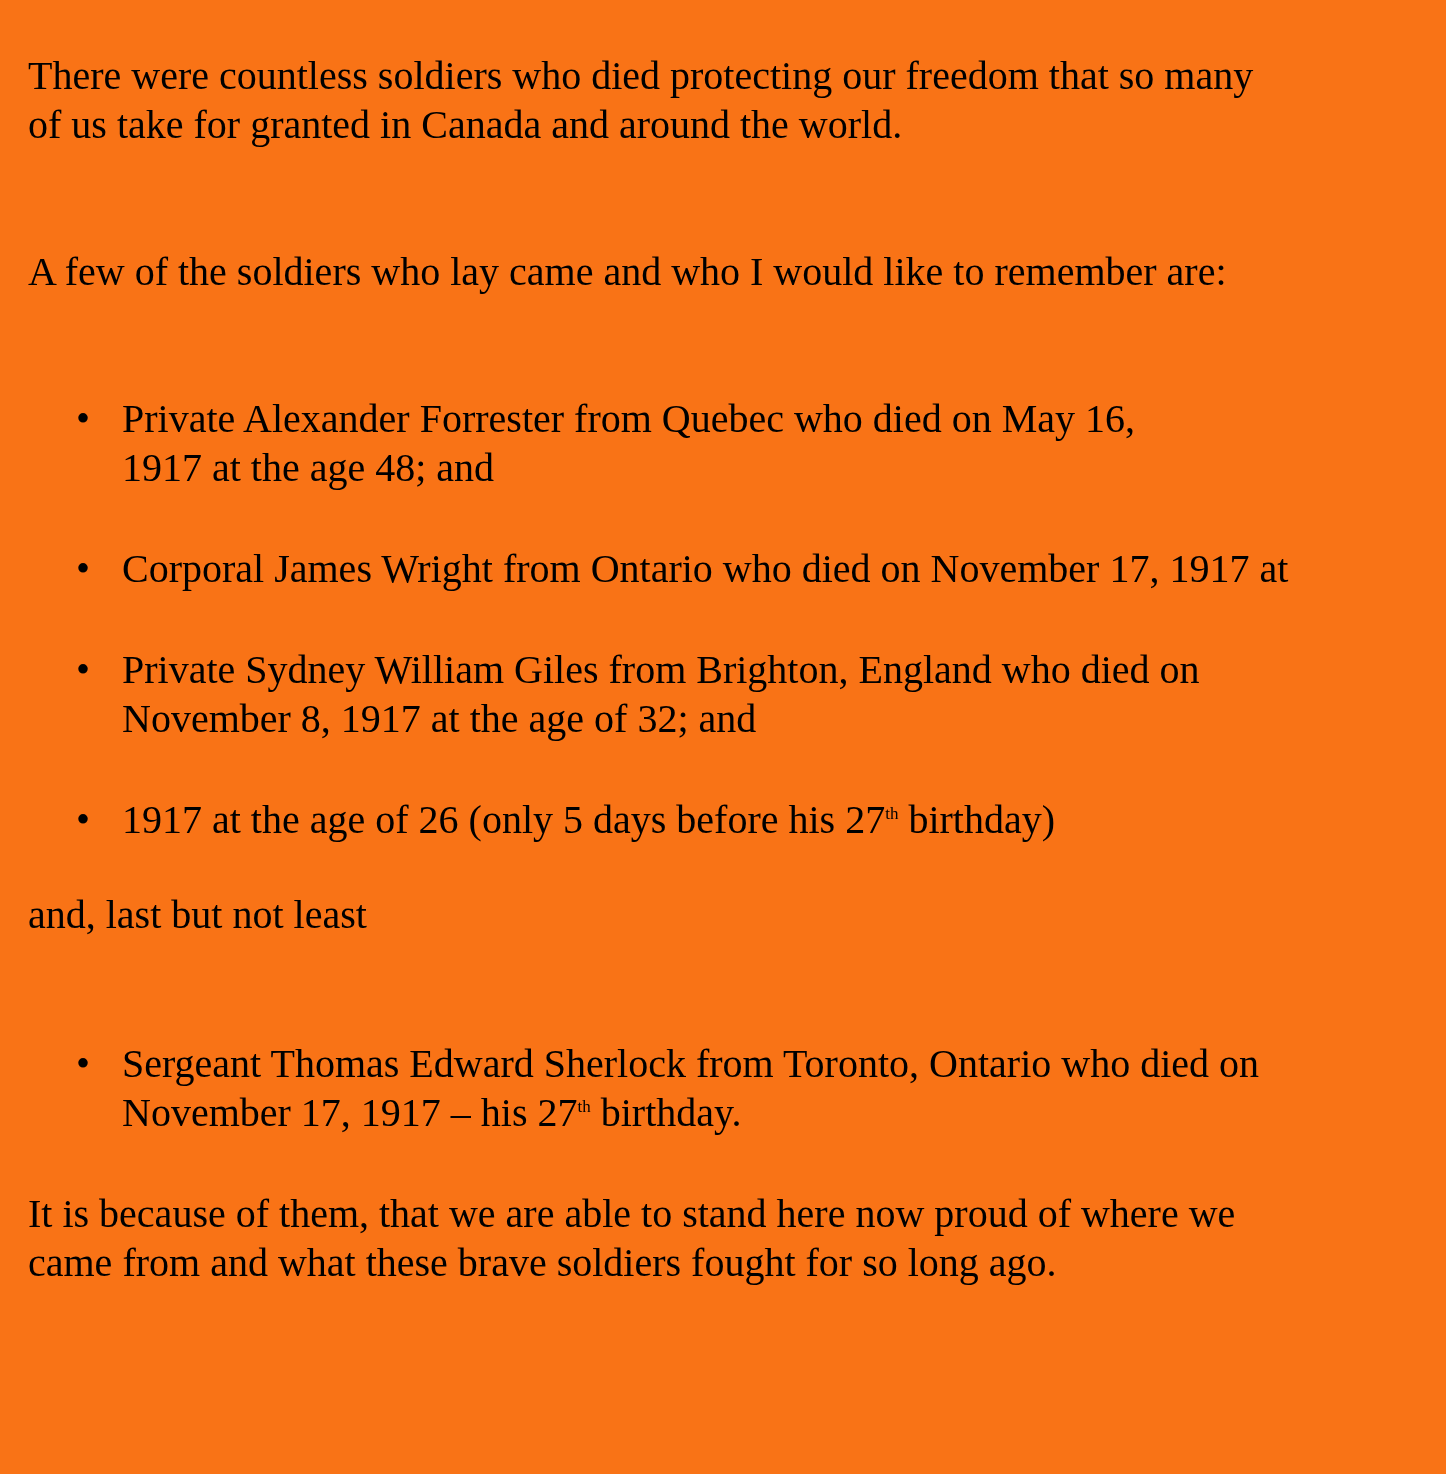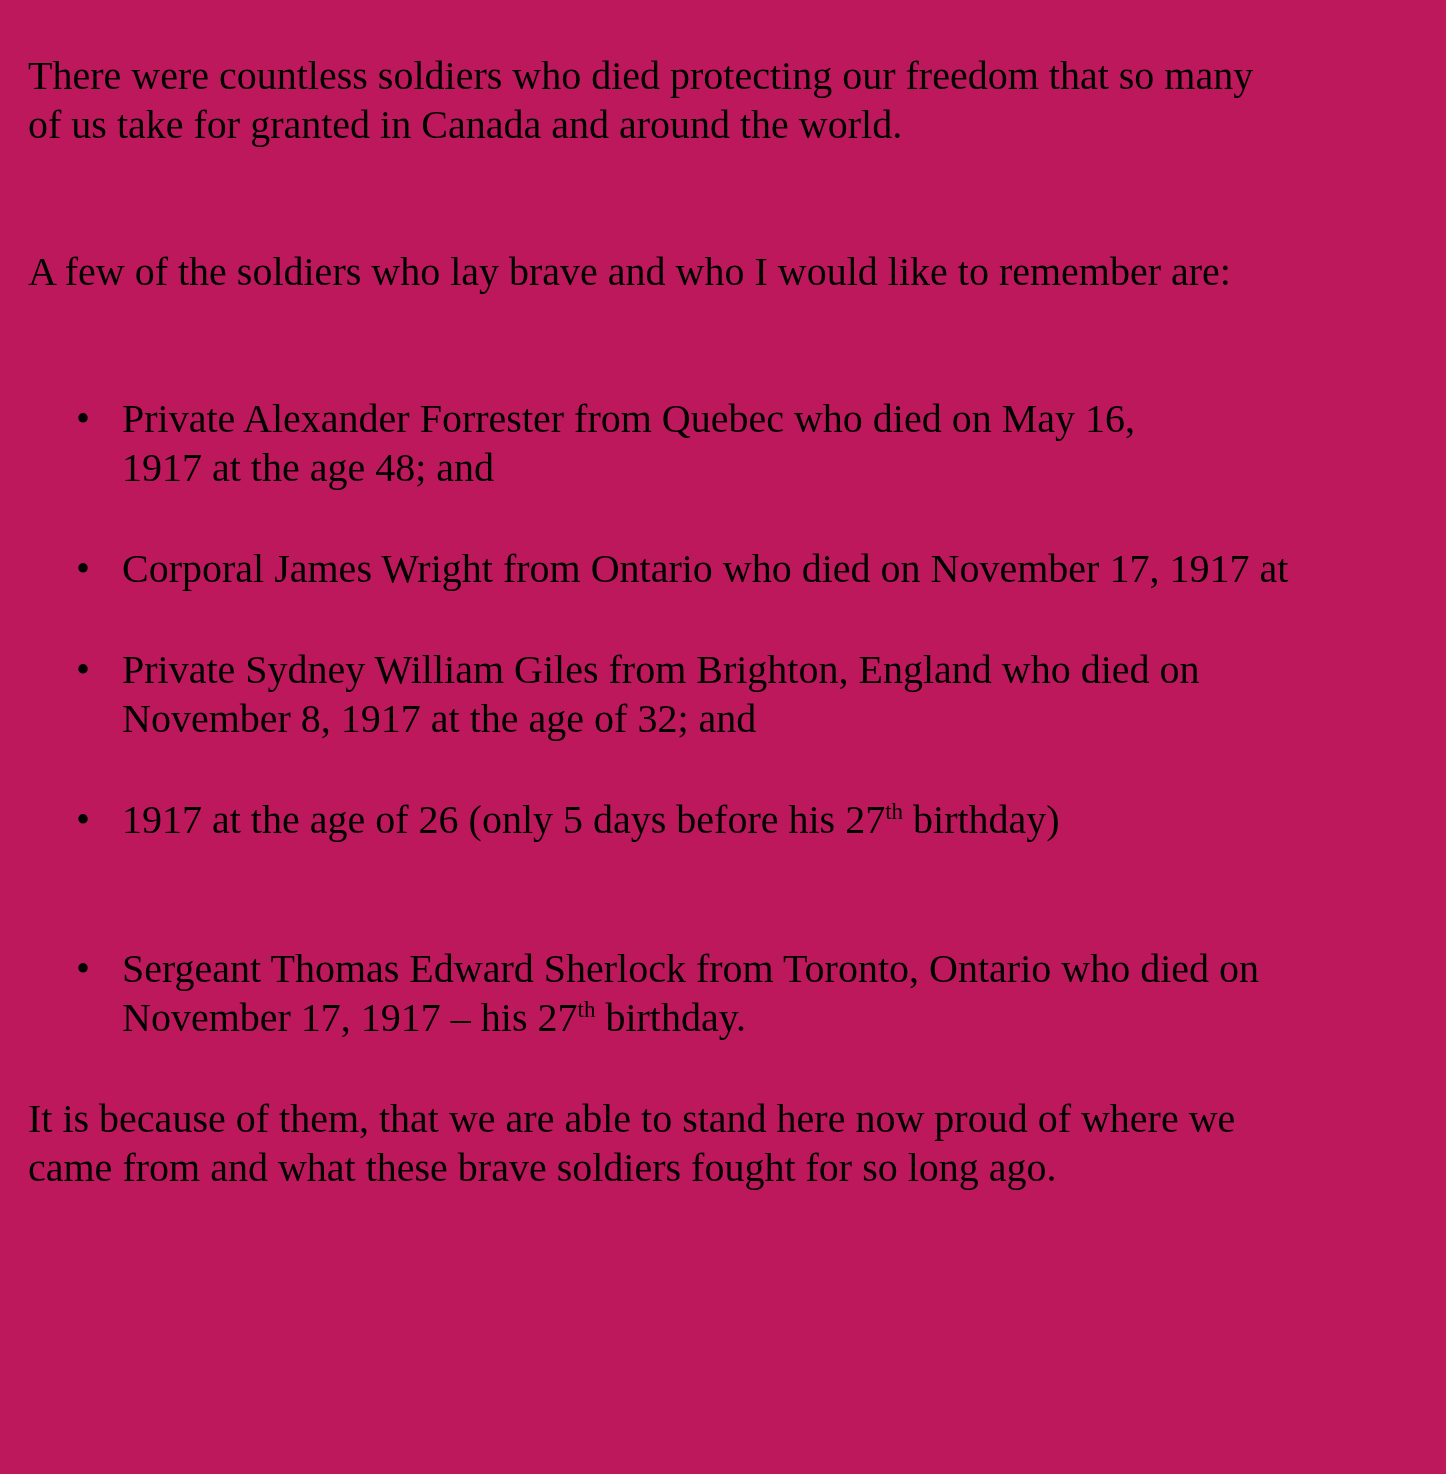--- a/index.html
+++ b/index.html
@@ -4,21 +4,21 @@
 <style>
   html, body {
     margin: 0;
     padding: 0;
     background: #ffffff;
   }
   .doc {
     position: relative;
     width: 1446px;
     height: 1474px;
-    background: #be185d;
+    background: #f97316;
     color: #000000;
     font-family: "Liberation Serif", "DejaVu Serif", serif;
     font-size: 40px;
     line-height: 49px;
     padding-top: 51px;
     box-sizing: border-box;
     overflow: hidden;
   }
   .para {
     margin: 0 30px 0 28px;
@@ -42,39 +42,39 @@
   .li + .li { margin-top: 52px; }
 
   .bullet {
     position: absolute;
     left: 76px;
     top: 0;
     font-size: 40px;
   }
 
   sup.ord {
-    font-size: 23px;
+    font-size: 17px;
     line-height: 0;
     vertical-align: baseline;
     position: relative;
     top: -14px;
   }
 </style>
 </head>
 <body>
 
 <div class="doc">
 
   <div class="para intro">
     <span class="line">There were countless soldiers who died protecting our freedom that so many</span>
     <span class="line">of us take for granted in Canada and around the world.</span>
   </div>
 
   <div class="para lead-in">
-    <span class="line">A few of the soldiers who lay brave and who I would like to remember are:</span>
+    <span class="line">A few of the soldiers who lay came and who I would like to remember are:</span>
   </div>
 
   <div class="list first">
     <div class="li">
       <span class="bullet">•</span>
       <span class="line">Private Alexander Forrester from Quebec who died on May 16,</span>
       <span class="line">1917 at the age 48; and</span>
     </div>
     <div class="li">
       <span class="bullet">•</span>
@@ -84,20 +84,23 @@
       <span class="bullet">•</span>
       <span class="line">Private Sydney William Giles from Brighton, England who died on</span>
       <span class="line">November 8, 1917 at the age of 32; and</span>
     </div>
     <div class="li">
       <span class="bullet">•</span>
       <span class="line"><span>1917 at the age of 26 (only 5 days before his 27</span><sup class="ord">th</sup><span> birthday)</span></span>
     </div>
   </div>
 
+  <div class="para interlude">
+    <span class="line">and, last but not least</span>
+  </div>
 
   <div class="list last">
     <div class="li">
       <span class="bullet">•</span>
       <span class="line">Sergeant Thomas Edward Sherlock from Toronto, Ontario who died on</span>
       <span class="line"><span>November 17, 1917 – his 27</span><sup class="ord">th</sup><span> birthday.</span></span>
     </div>
   </div>
 
   <div class="para closing">

